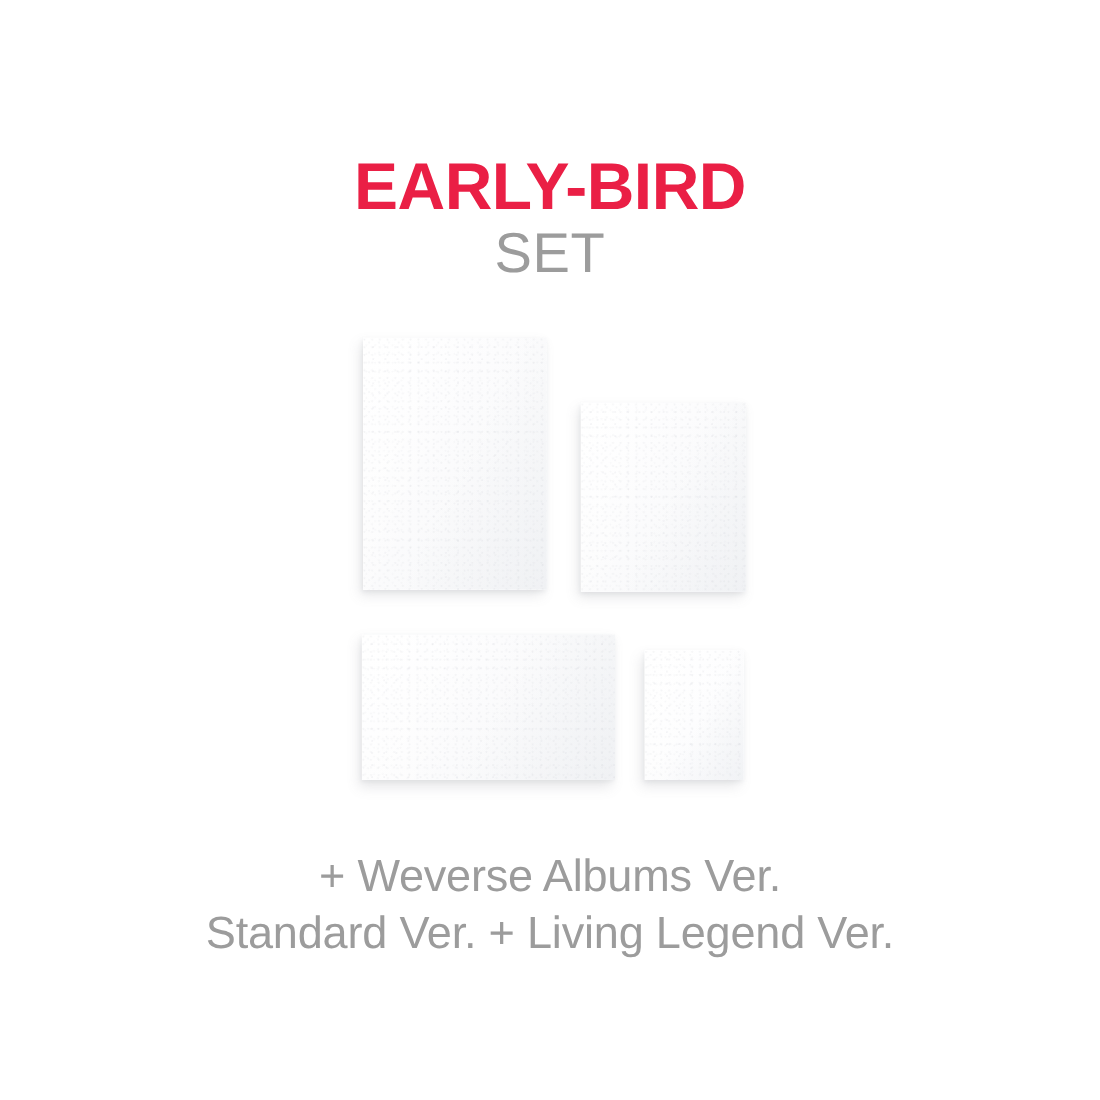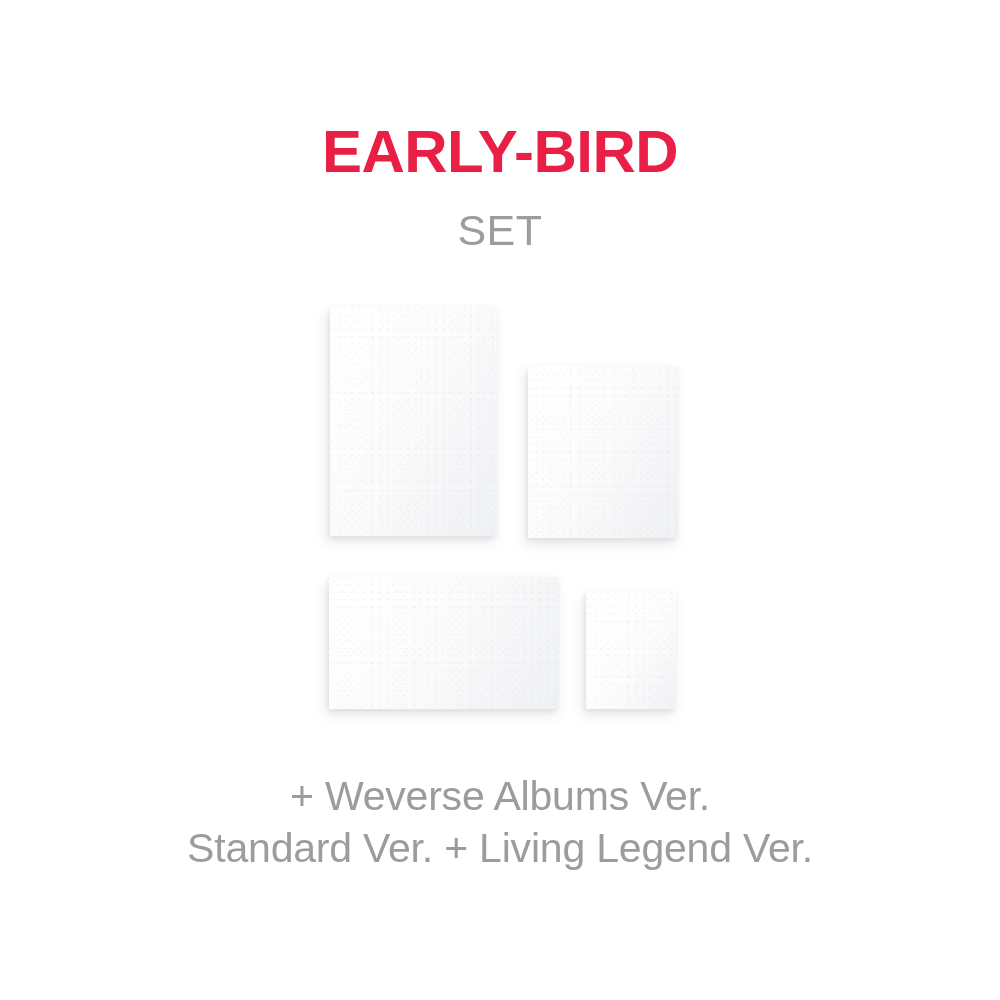--- a/index.html
+++ b/index.html
@@ -18,37 +18,37 @@
     height: 1000px;
     margin: 0 auto;
     background: #ffffff;
     overflow: hidden;
   }
 
   
   .headline {
     position: absolute;
     left: 0;
-    top: 120px;
+    top: 138px;
     width: 1000px;
     text-align: center;
     font-size: 60px;
     line-height: 64px;
     font-weight: 700;
     letter-spacing: -0.5px;
     color: #ea1f45;
     white-space: nowrap;
   }
   .subhead {
     position: absolute;
     left: 0;
     top: 206px;
     width: 1000px;
     text-align: center;
-    font-size: 43px;
+    font-size: 51px;
     line-height: 48px;
     font-weight: 400;
     letter-spacing: 0.5px;
     color: #9c9c9c;
     white-space: nowrap;
   }
 
   
   .products {
     position: absolute;

